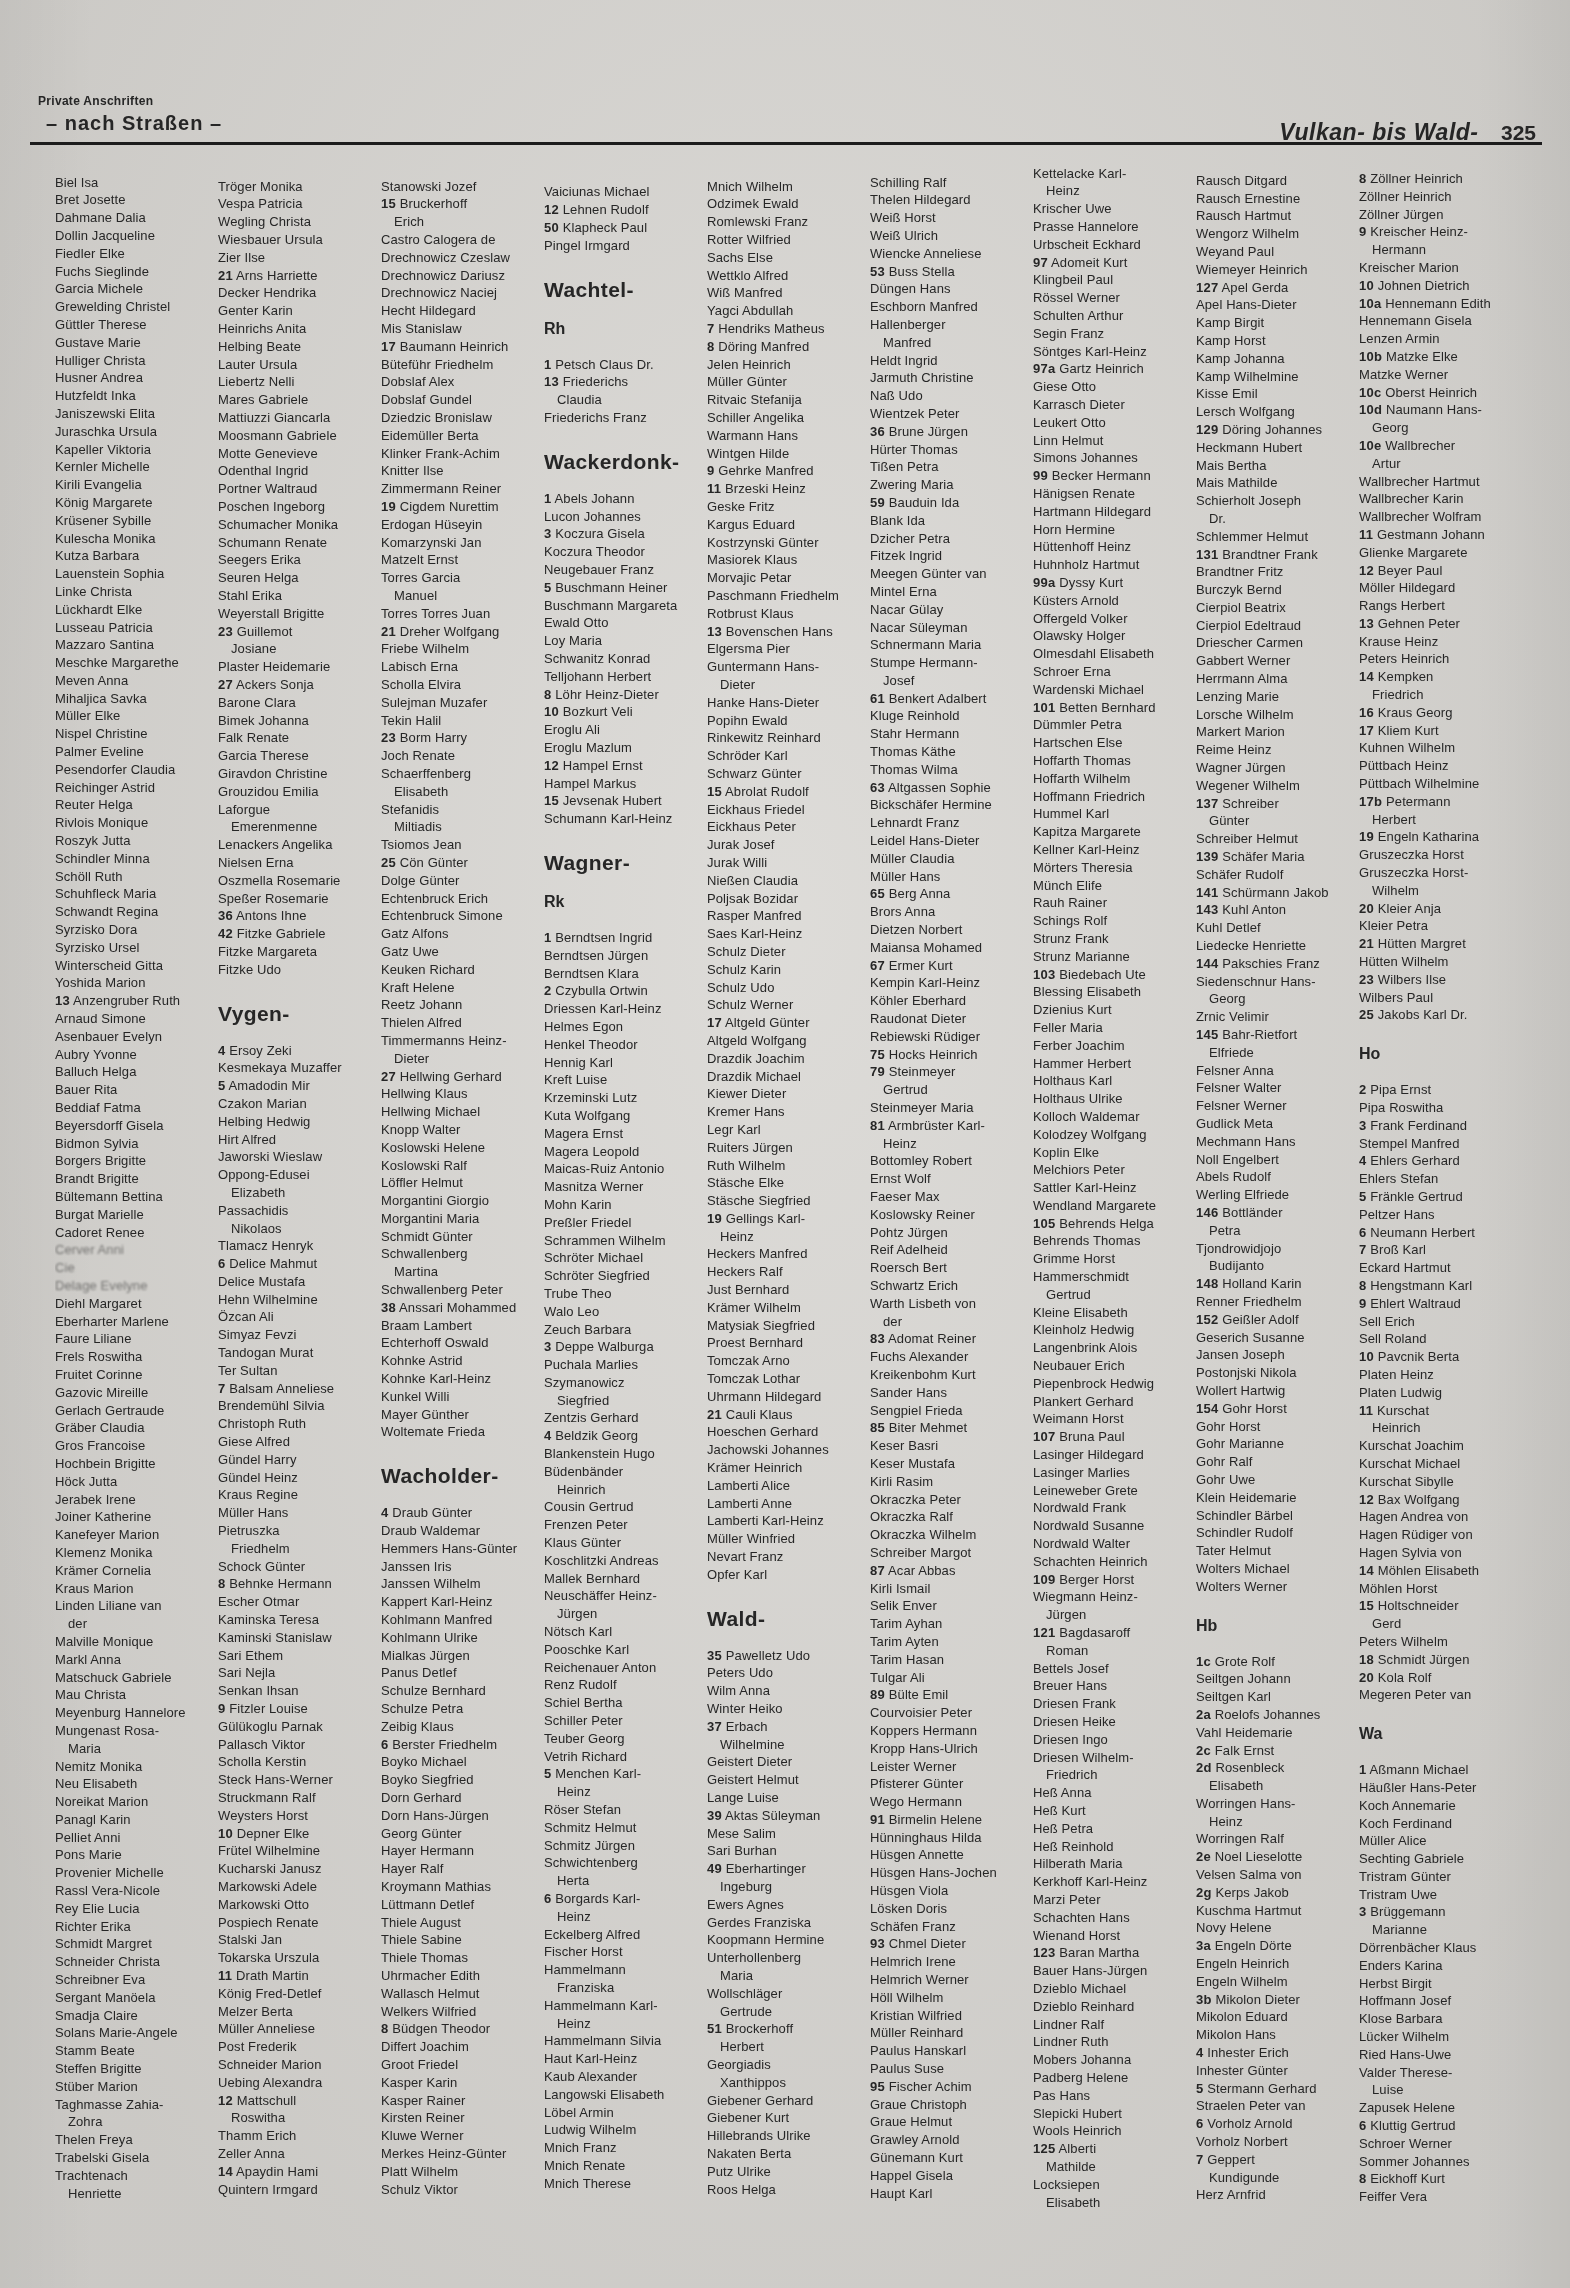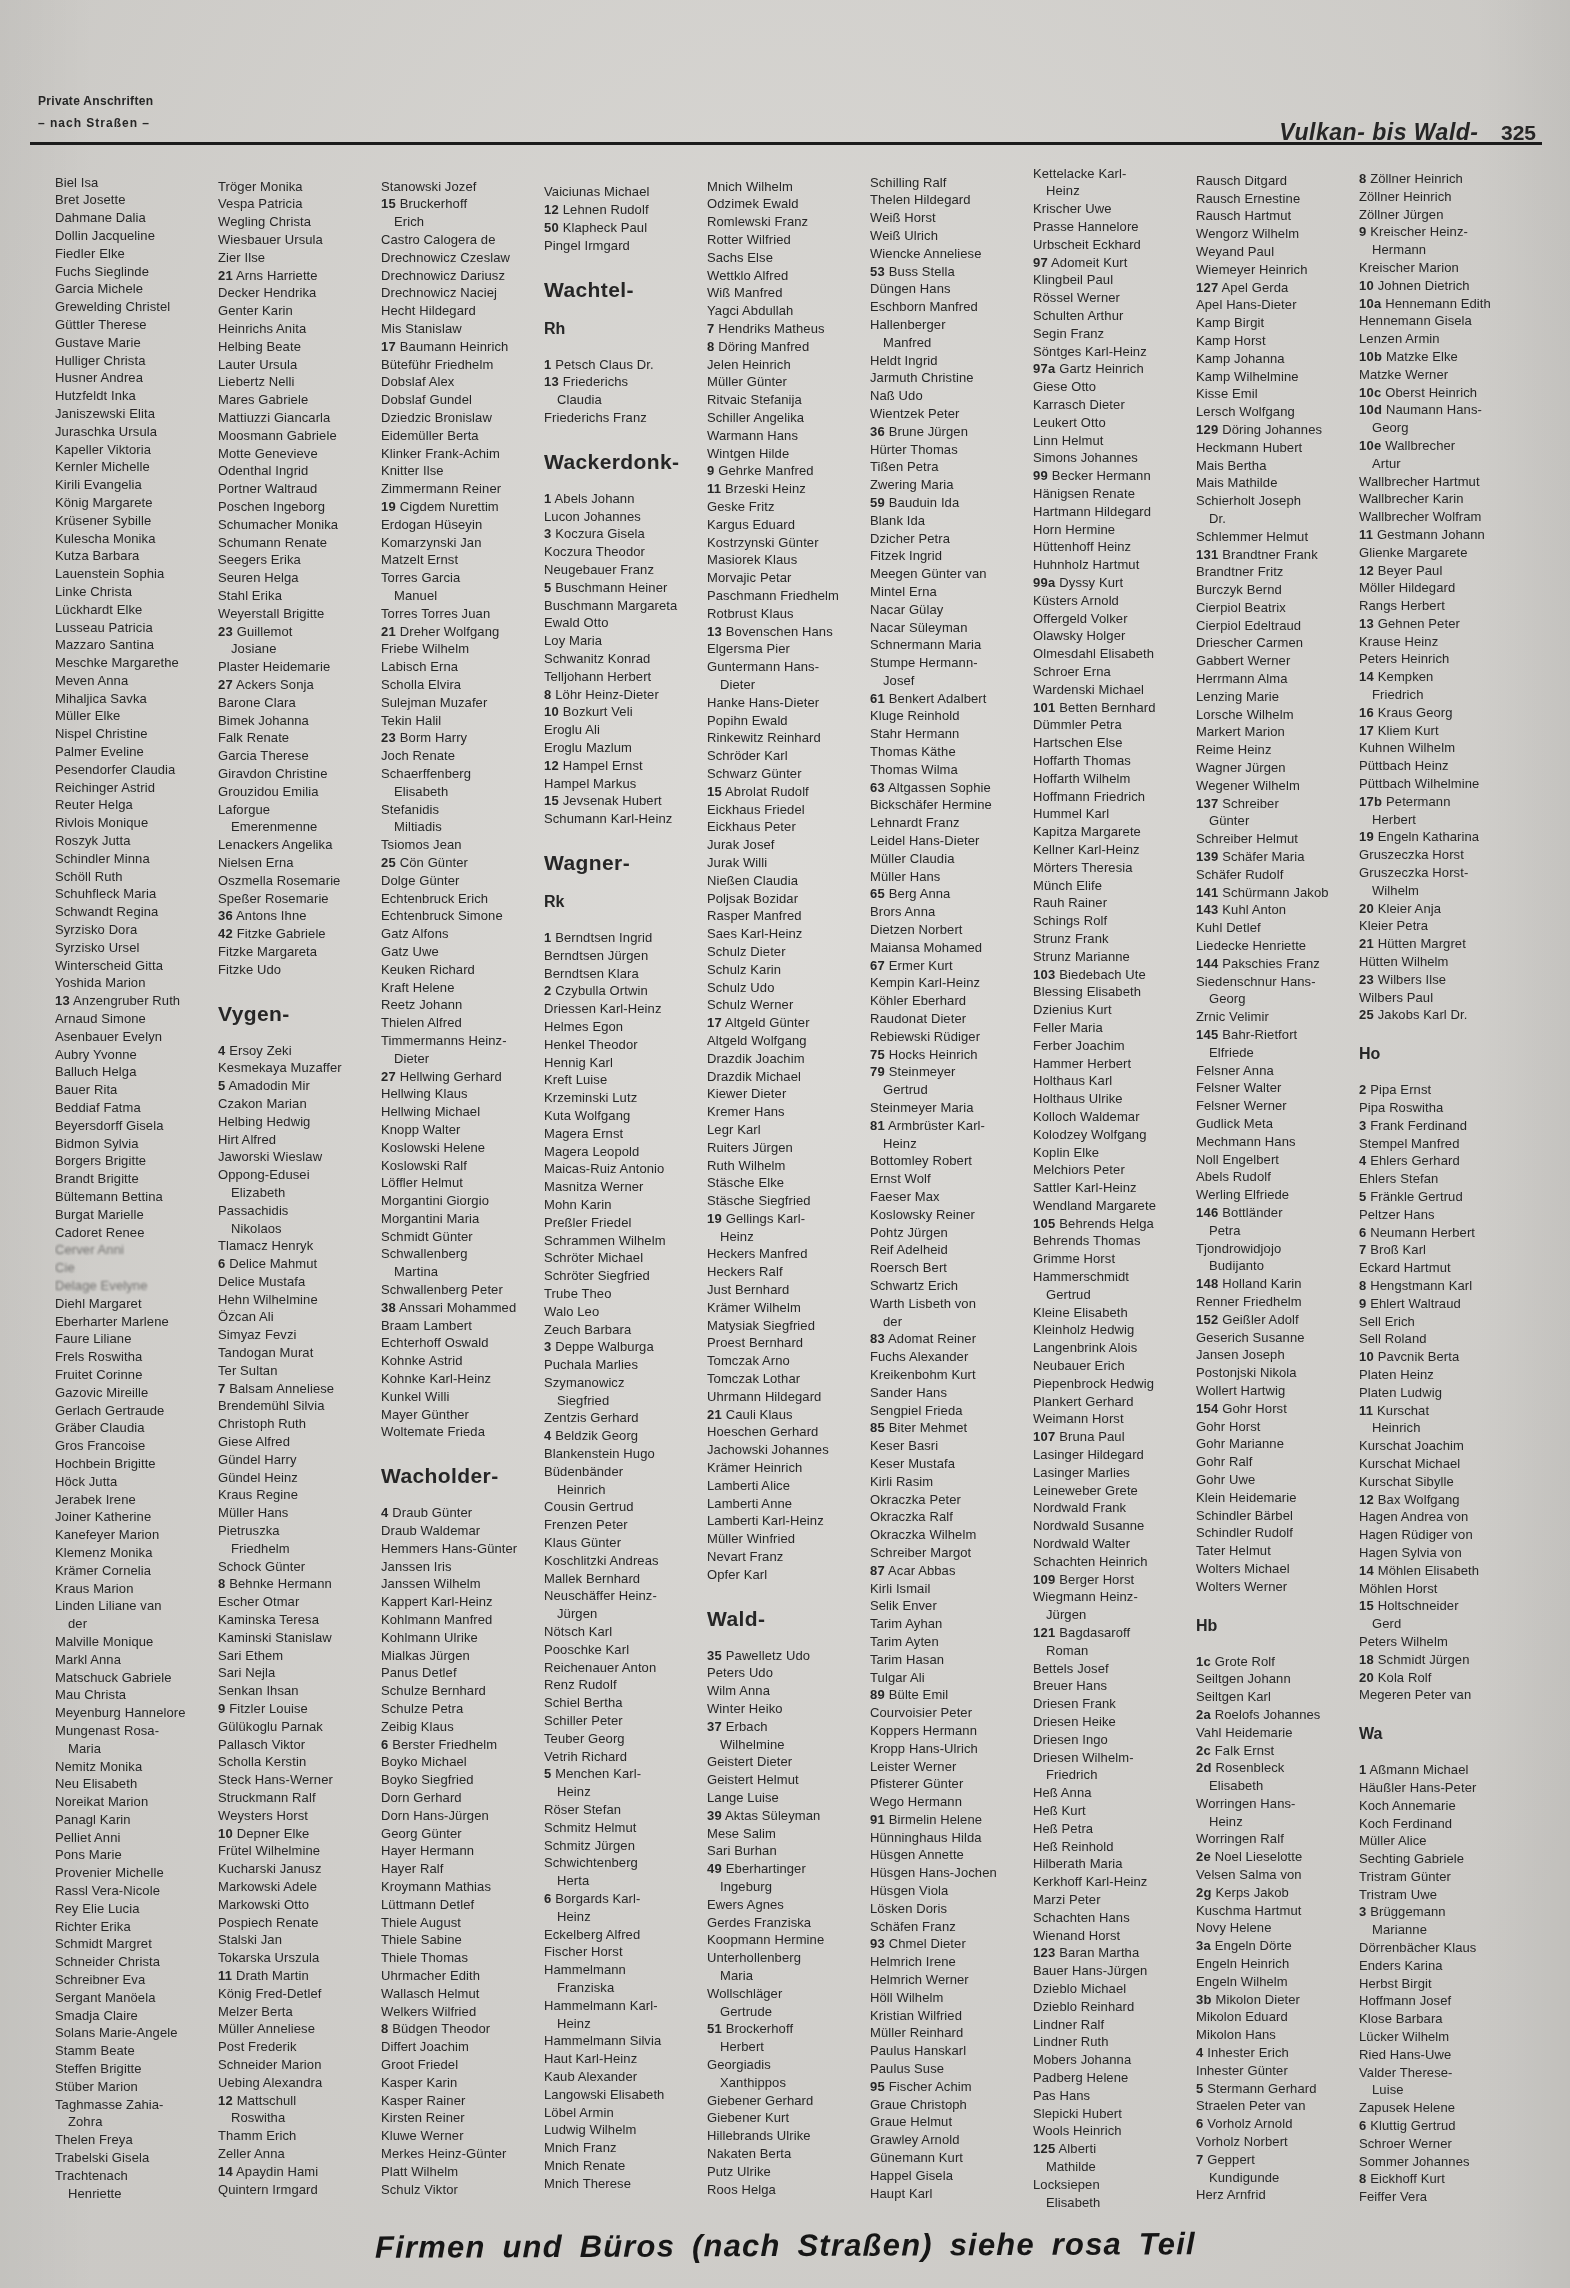--- a/index.html
+++ b/index.html
@@ -11,21 +11,21 @@
   }
   .page{position:absolute;inset:0;
     background:
       radial-gradient(ellipse at 50% 40%, rgba(255,255,255,.18), rgba(0,0,0,.05) 85%),
       linear-gradient(90deg, rgba(0,0,0,.04), rgba(0,0,0,0) 6%, rgba(0,0,0,0) 94%, rgba(0,0,0,.05)),
       #d6d4d0;
   }
   header{position:absolute;top:58px;left:38px;right:30px;height:84px;}
   .title-left{position:absolute;left:0;top:32px;line-height:22px;}
   .t1{font-size:12px;font-weight:bold;letter-spacing:.3px;}
-  .t2{font-size:12px;font-weight:bold;letter-spacing:1px;}
+  .t2{font-size:20px;font-weight:bold;letter-spacing:1px;margin-left:8px;}
   .title-right{position:absolute;right:4px;bottom:-4px;white-space:nowrap;}
   .range{font-size:23px;font-weight:bold;letter-spacing:.5px;font-style:italic;}
   .pagenum{font-size:21px;font-weight:bold;margin-left:18px;}
   .rule{position:absolute;top:142px;left:30px;width:1512px;height:3px;background:#1c1c1c;}
   .columns{
     position:absolute;top:157px;left:55px;width:1490px;height:2062px;
     display:flex;gap:13px;overflow:hidden;align-items:center;
   }
   .col{width:150px;flex:none;}
   .entry{font-size:13px;line-height:17.8px;letter-spacing:.1px;}
@@ -2925,16 +2925,13 @@
         </div>
         <div class="entry">
           <span class="ln"><b>8</b> Eickhoff Kurt</span>
         </div>
         <div class="entry">
           <span class="ln">Feiffer Vera</span>
         </div>
       </div>
     </main>
 
-  <footer>
-    <span class="notice">Firmen und Büros (nach Straßen) siehe rosa Teil</span>
-  </footer>
 </div>
 
 </body></html>

